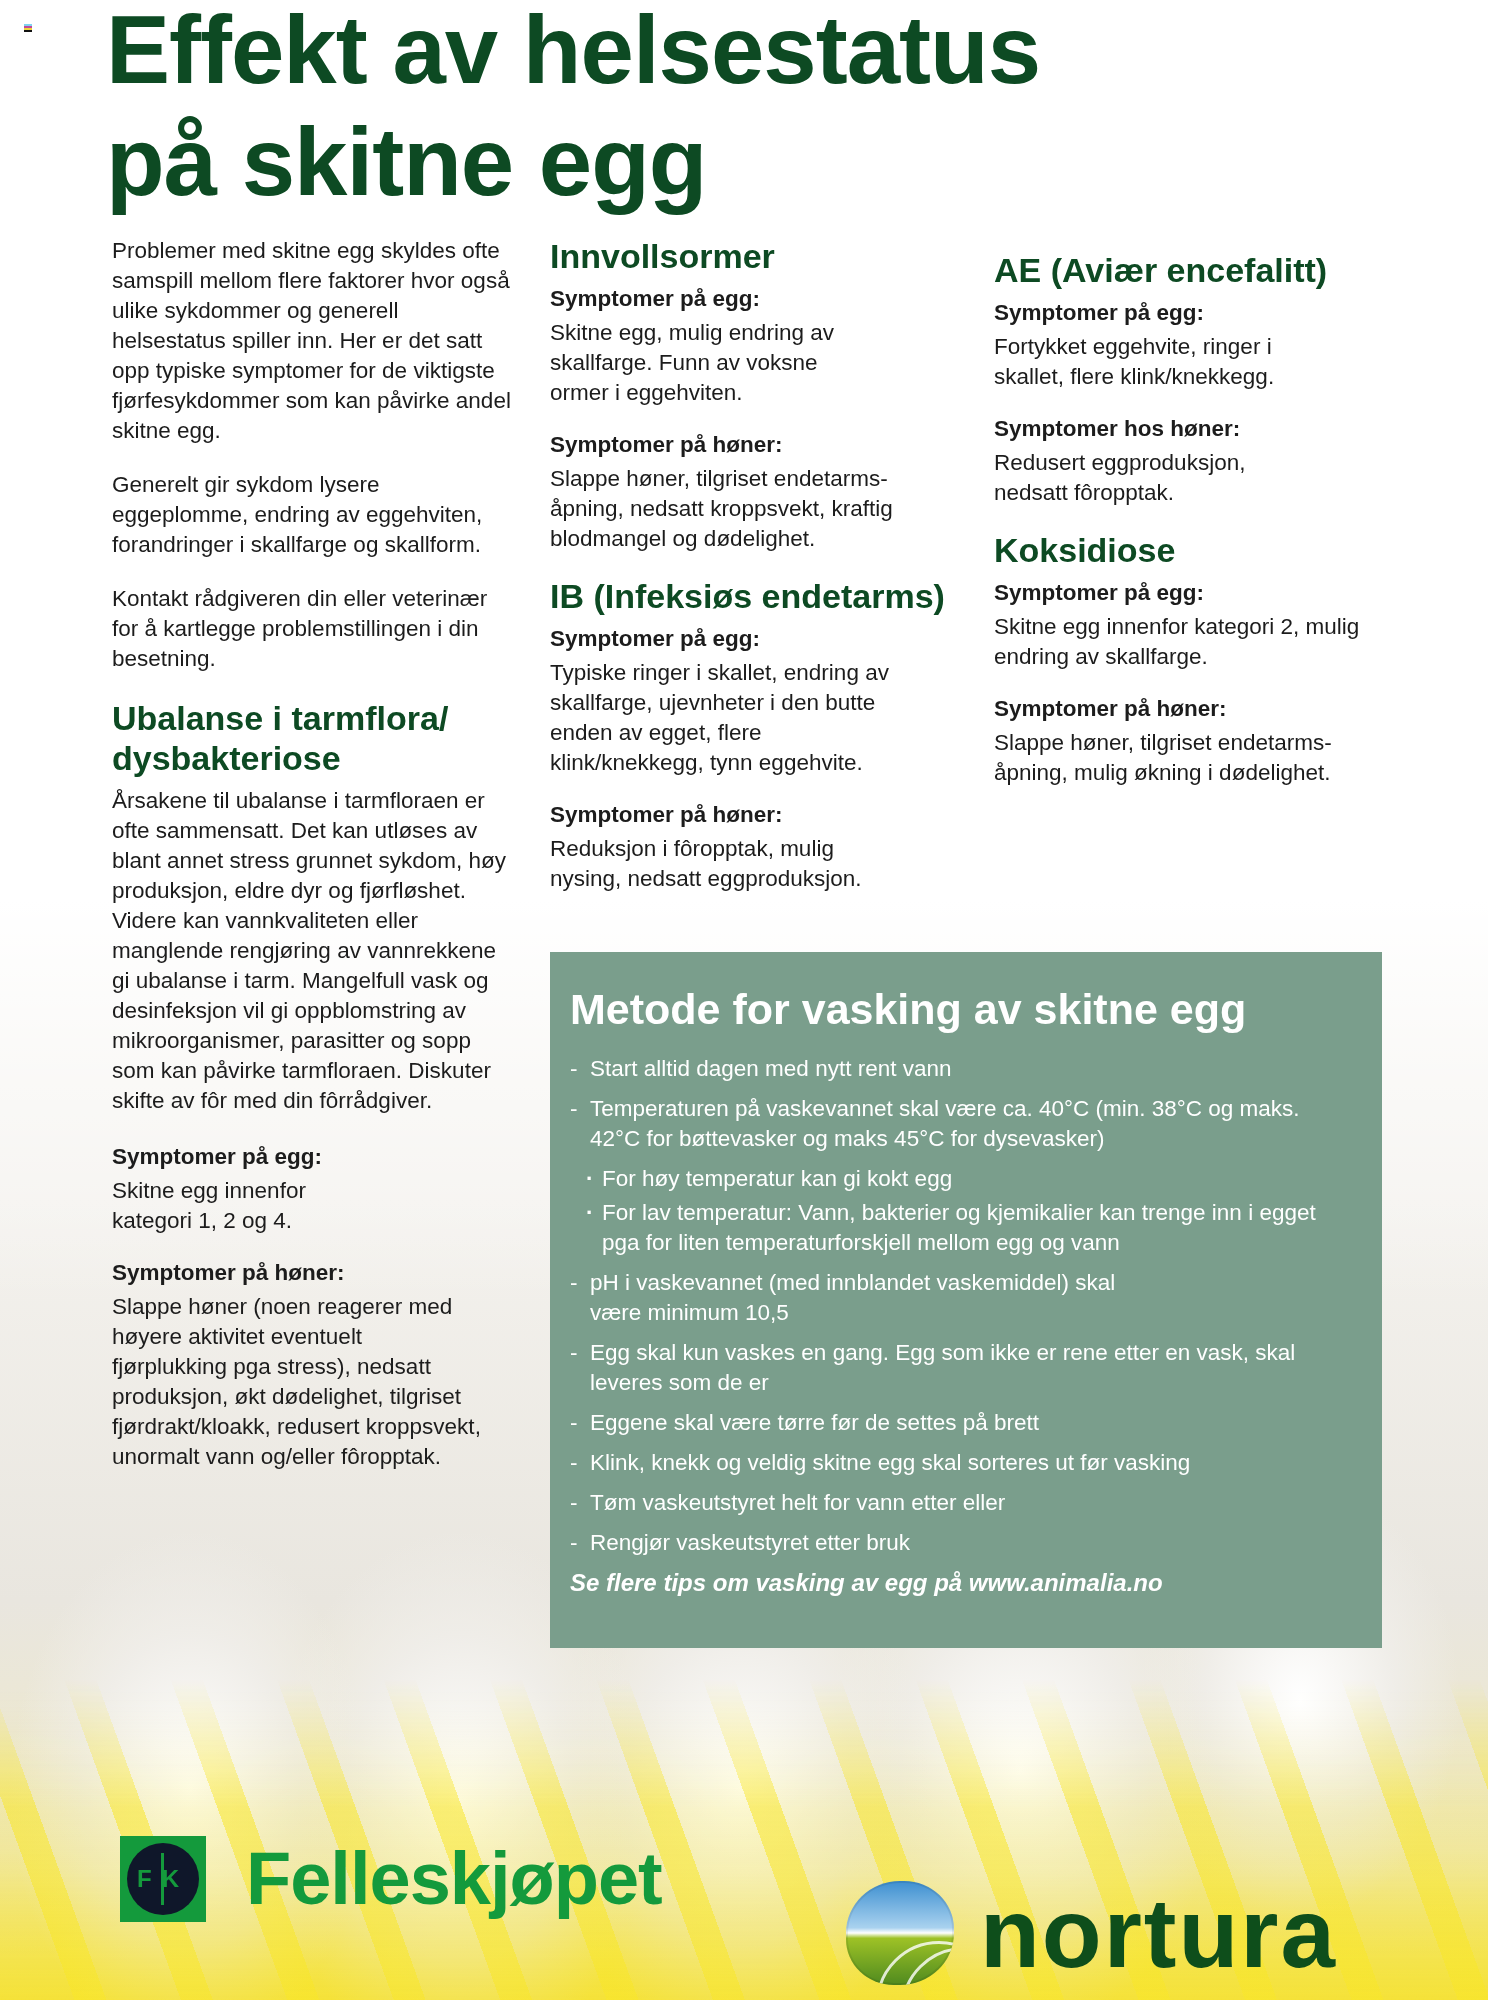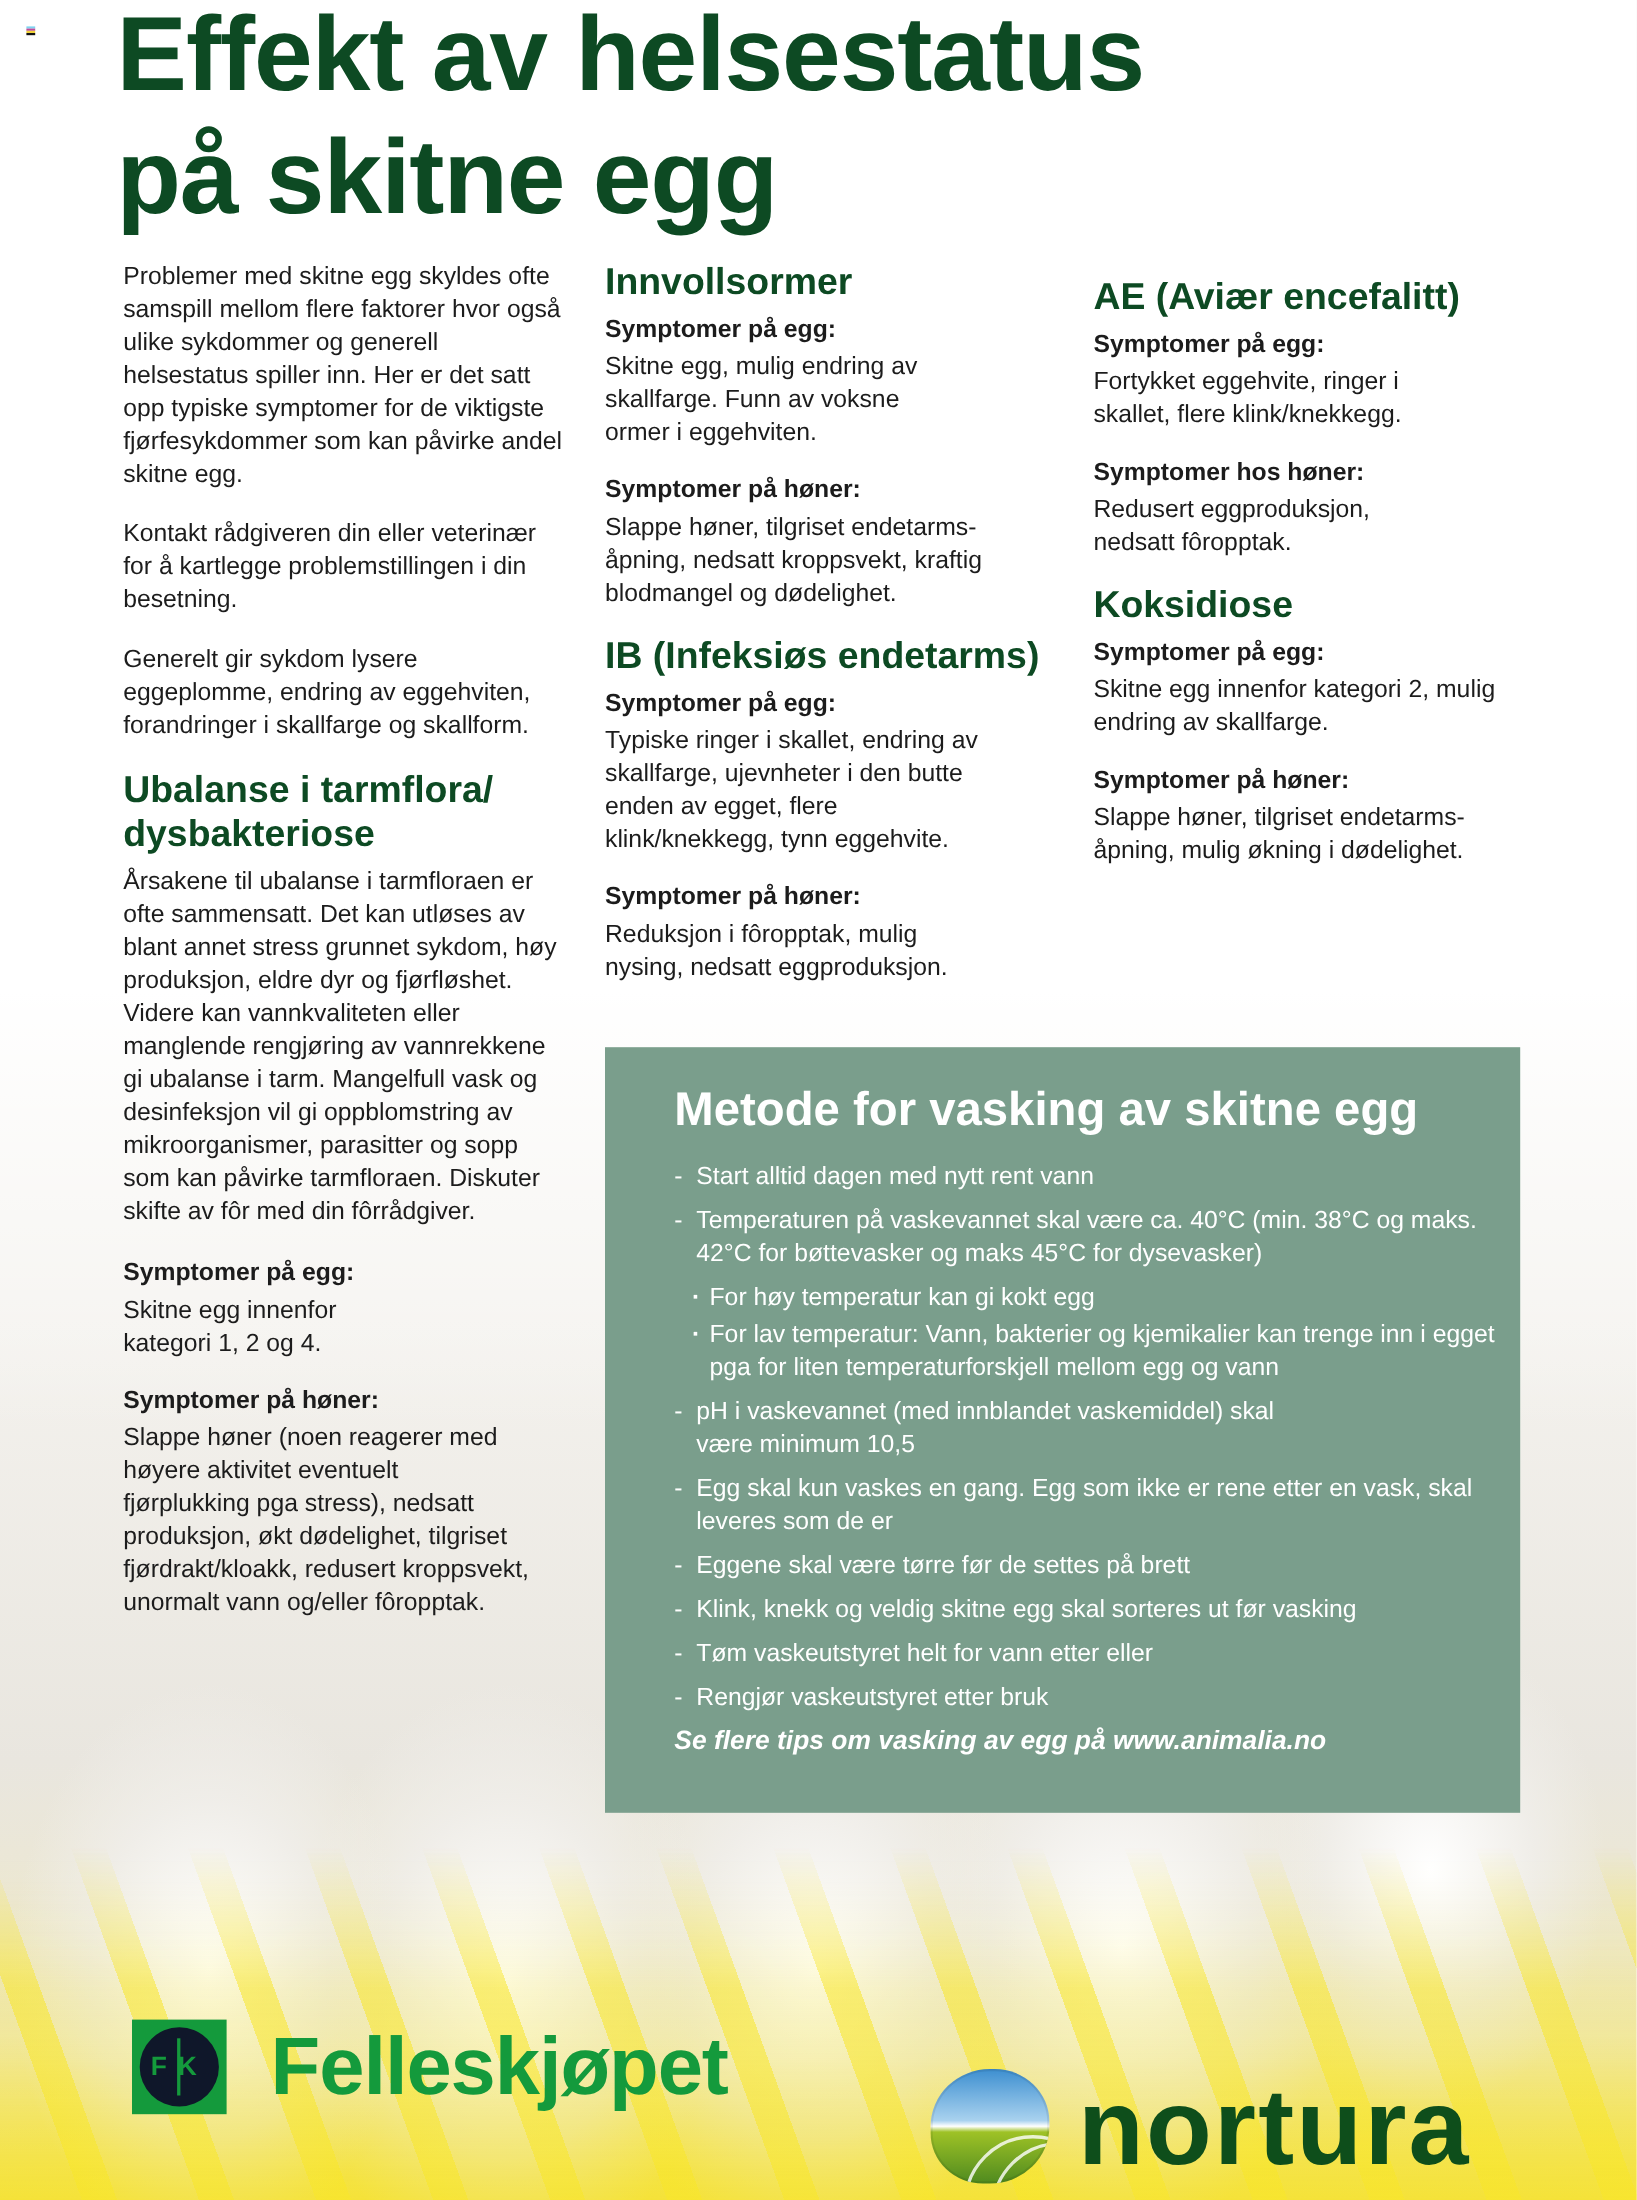--- a/index.html
+++ b/index.html
@@ -50,21 +50,21 @@
       margin: 0 0 8px 0; color: #0d4a23; font-weight: bold;
       font-size: 34px; line-height: 40px;
     }
     .col-1 .h2 { margin-top: 8px; }
     .label { font-weight: bold; margin: 0 0 4px 0; font-size: 22.5px; line-height: 30px; }
     .block { margin-bottom: 22px; }
     .section { margin-bottom: 8px; }
 
     .wash-box {
       position: absolute; left: 550px; top: 952px; width: 832px; height: 696px;
-      background: #7a9e8c; color: #ffffff; box-sizing: border-box; padding: 30px 42px 0 63px;
+      background: #7a9e8c; color: #ffffff; box-sizing: border-box; padding: 30px 42px 0 20px;
     }
     .wash-title { margin: 0 0 18px 0; font-size: 43px; line-height: 54px; font-weight: bold; color: #ffffff; }
     .wash-list { list-style: none; margin: 0; padding: 0; font-size: 22.5px; line-height: 30px; }
     .wash-list li { position: relative; padding-left: 20px; margin-bottom: 10px; }
     .wash-list li::before { content: "-"; position: absolute; left: 0; top: 0; }
     .wash-list li.sub { padding-left: 32px; margin-bottom: 4px; }
     .wash-list li.sub::before { content: "\00B7"; left: 16px; font-weight: bold; }
     .wash-footer { margin-top: 6px; font-style: italic; font-weight: bold; font-size: 24px; line-height: 30px; }
 
     .logo-fk { position: absolute; left: 120px; top: 1834px; height: 90px; display: flex; align-items: center; }
@@ -103,22 +103,22 @@
       <span style="background:#111"></span>
   </div>
 
   <h1 class="title">
     <span>Effekt av helsestatus</span><br>
     <span>på skitne egg</span>
   </h1>
 
   <div class="col col-1">
     <p>Problemer med skitne egg skyldes ofte samspill mellom flere faktorer hvor også ulike sykdommer og generell helsestatus spiller inn. Her er det satt opp typiske symptomer for de viktigste fjørfesykdommer som kan påvirke andel skitne egg.</p>
+    <p>Generelt gir sykdom lysere eggeplomme, endring av eggehviten, forandringer i skallfarge og skallform.</p>
     <p>Kontakt rådgiveren din eller veterinær for å kartlegge problem­stillingen i din besetning.</p>
-    <p>Generelt gir sykdom lysere eggeplomme, endring av eggehviten, forandringer i skallfarge og skallform.</p>
 
     <div class="section">
       <h2 class="h2">Ubalanse i tarmflora/ dysbakteriose</h2>
       <p style="margin-bottom:26px">Årsakene til ubalanse i tarm­floraen er ofte sammensatt. Det kan utløses av blant annet stress grunnet sykdom, høy produksjon, eldre dyr og fjørfløshet. Videre kan vannkvaliteten eller manglende rengjøring av vannrekkene gi ubalanse i tarm. Mangelfull vask og desinfeksjon vil gi oppblomstring av mikroorganismer, parasitter og sopp som kan påvirke tarm­floraen. Diskuter skifte av fôr med din fôrrådgiver.</p>
       <div class="block">
         <div class="label">Symptomer på egg:</div>
         <div style="width:220px">Skitne egg innenfor kategori 1, 2 og 4.</div>
       </div>
       <div class="block">
         <div class="label">Symptomer på høner:</div>

